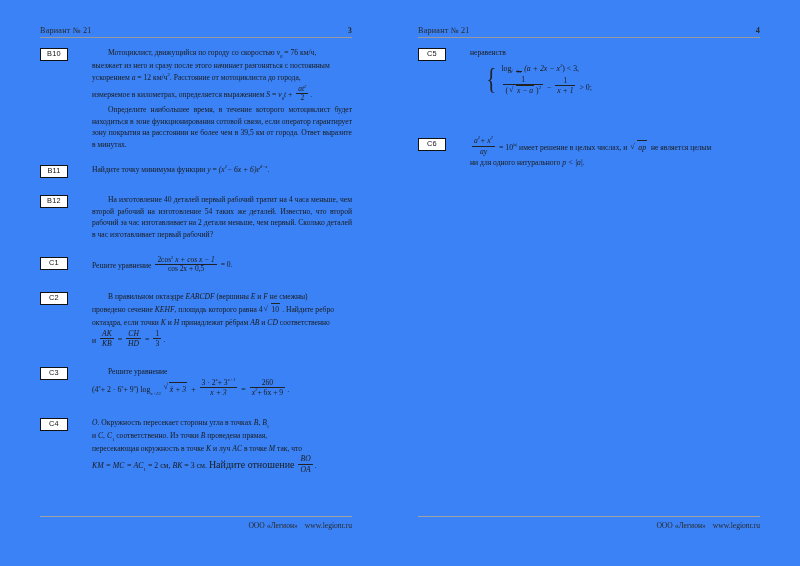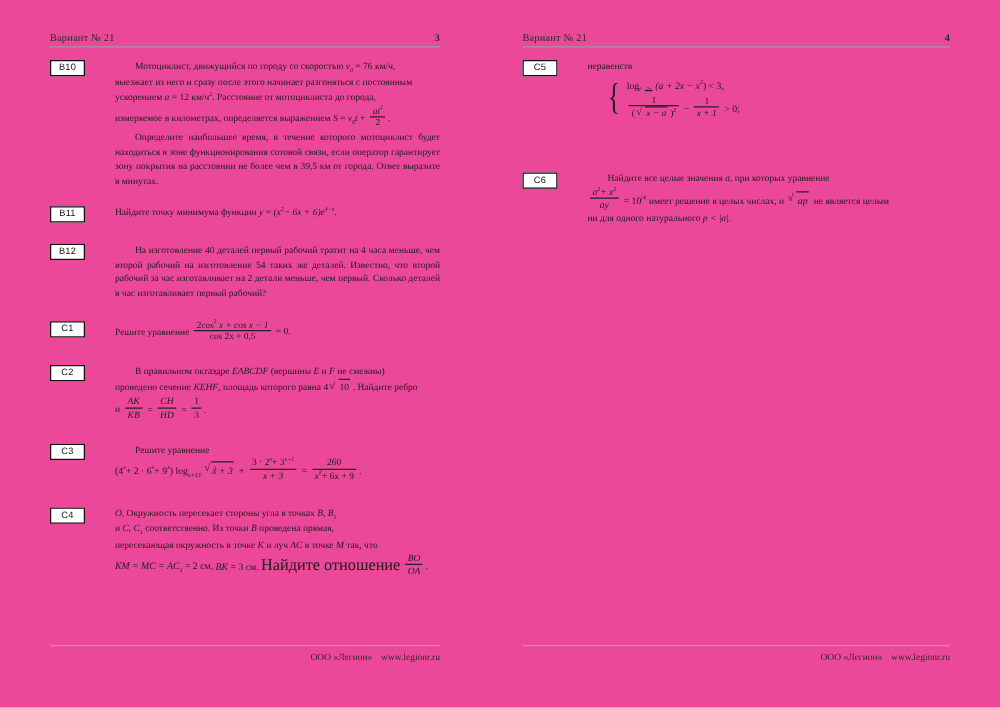--- a/index.html
+++ b/index.html
@@ -18,21 +18,21 @@
     display: flex;
     width: 800px;
     height: 566px;
     background: #ffffff;
   }
   .page {
     position: relative;
     width: 400px;
     height: 566px;
     box-sizing: border-box;
-    background: #ec4899;
+    background: #3b82f6;
   }
   .page-inner {
     position: absolute;
     left: 0; right: 0;
     top: 0; bottom: 0;
   }
   .page-left .page-inner { padding: 26px 48px 0 40px; }
   .page-right .page-inner { padding: 26px 40px 0 18px; }
 
   
@@ -264,20 +264,31 @@
             <span class="math">E</span>
             <span>и</span>
             <span class="math">F</span>
             <span>не смежны)</span>
           </p>
           <p>
             <span>проведено сечение</span>
             <span class="math">KEHF</span><span>, площадь которого равна</span>
             <span class="math"><span class="up">4</span><span class="sqrt"><span class="rad up">10</span></span></span><span>. Найдите ребро</span>
           </p>
+          <p>
+            <span>октаэдра, если точки</span>
+            <span class="math">K</span>
+            <span>и</span>
+            <span class="math">H</span>
+            <span>принадлежат рёбрам</span>
+            <span class="math">AB</span>
+            <span>и</span>
+            <span class="math">CD</span>
+            <span>соответственно</span>
+          </p>
           <p class="mathblock">
             <span style="font-style:normal;font-size:7.6px">и</span>
             <span class="math">
               <span class="frac"><span class="num">AK</span><span class="den">KB</span></span>
               <span class="up">=</span>
               <span class="frac"><span class="num">CH</span><span class="den">HD</span></span>
               <span class="up">=</span>
               <span class="frac"><span class="num up">1</span><span class="den up">3</span></span><span class="up">.</span>
             </span>
           </p>
@@ -333,21 +344,21 @@
             <span class="math">K</span>
             <span>и луч</span>
             <span class="math">AC</span>
             <span>в точке</span>
             <span class="math">M</span>
             <span>так, что</span>
           </p>
           <p class="mathblock">
             <span class="math"><span>KM = MC = AC</span><sub class="up">1</sub> <span class="up">= 2</span> <span class="up">см</span><span class="up">,</span></span>
             <span class="math"><span>BK</span> <span class="up">= 3</span> <span class="up">см</span><span class="up">.</span></span>
-            <span style="font-style:normal;font-size:13px">Найдите отношение</span>
+            <span style="font-style:normal;font-size:10px">Найдите отношение</span>
             <span class="math"><span class="frac"><span class="num">BO</span><span class="den">OA</span></span><span class="up">.</span></span>
           </p>
         </div>
       </div>
 
       <div class="footer">
         <span>ООО «Легион»</span><span class="sep"></span><span>www.legionr.ru</span>
       </div>
 
     </div>
@@ -388,24 +399,20 @@
             </span>
           </div>
         </div>
       </div>
 
       <div class="spacer-xl"></div>
 
       <div class="task">
         <div class="task-code">C6</div>
         <div class="task-body">
-          <p class="indent">
-            <span>Найдите все целые значения</span>
-            <span class="math">a</span><span>, при которых уравнение</span>
-          </p>
           <p class="mathblock">
             <span class="math">
               <span class="frac">
                 <span class="num"><span>a</span><sup>2</sup><span>+ x</span><sup>2</sup></span>
                 <span class="den">ay</span>
               </span>
               <span class="up">= 10</span><sup class="up">|a|</sup>
             </span>
             <span style="font-style:normal;font-size:7.6px">имеет решение в целых числах, и</span>
             <span class="math"><span class="sqrt"><span class="rad">ap</span></span></span>

